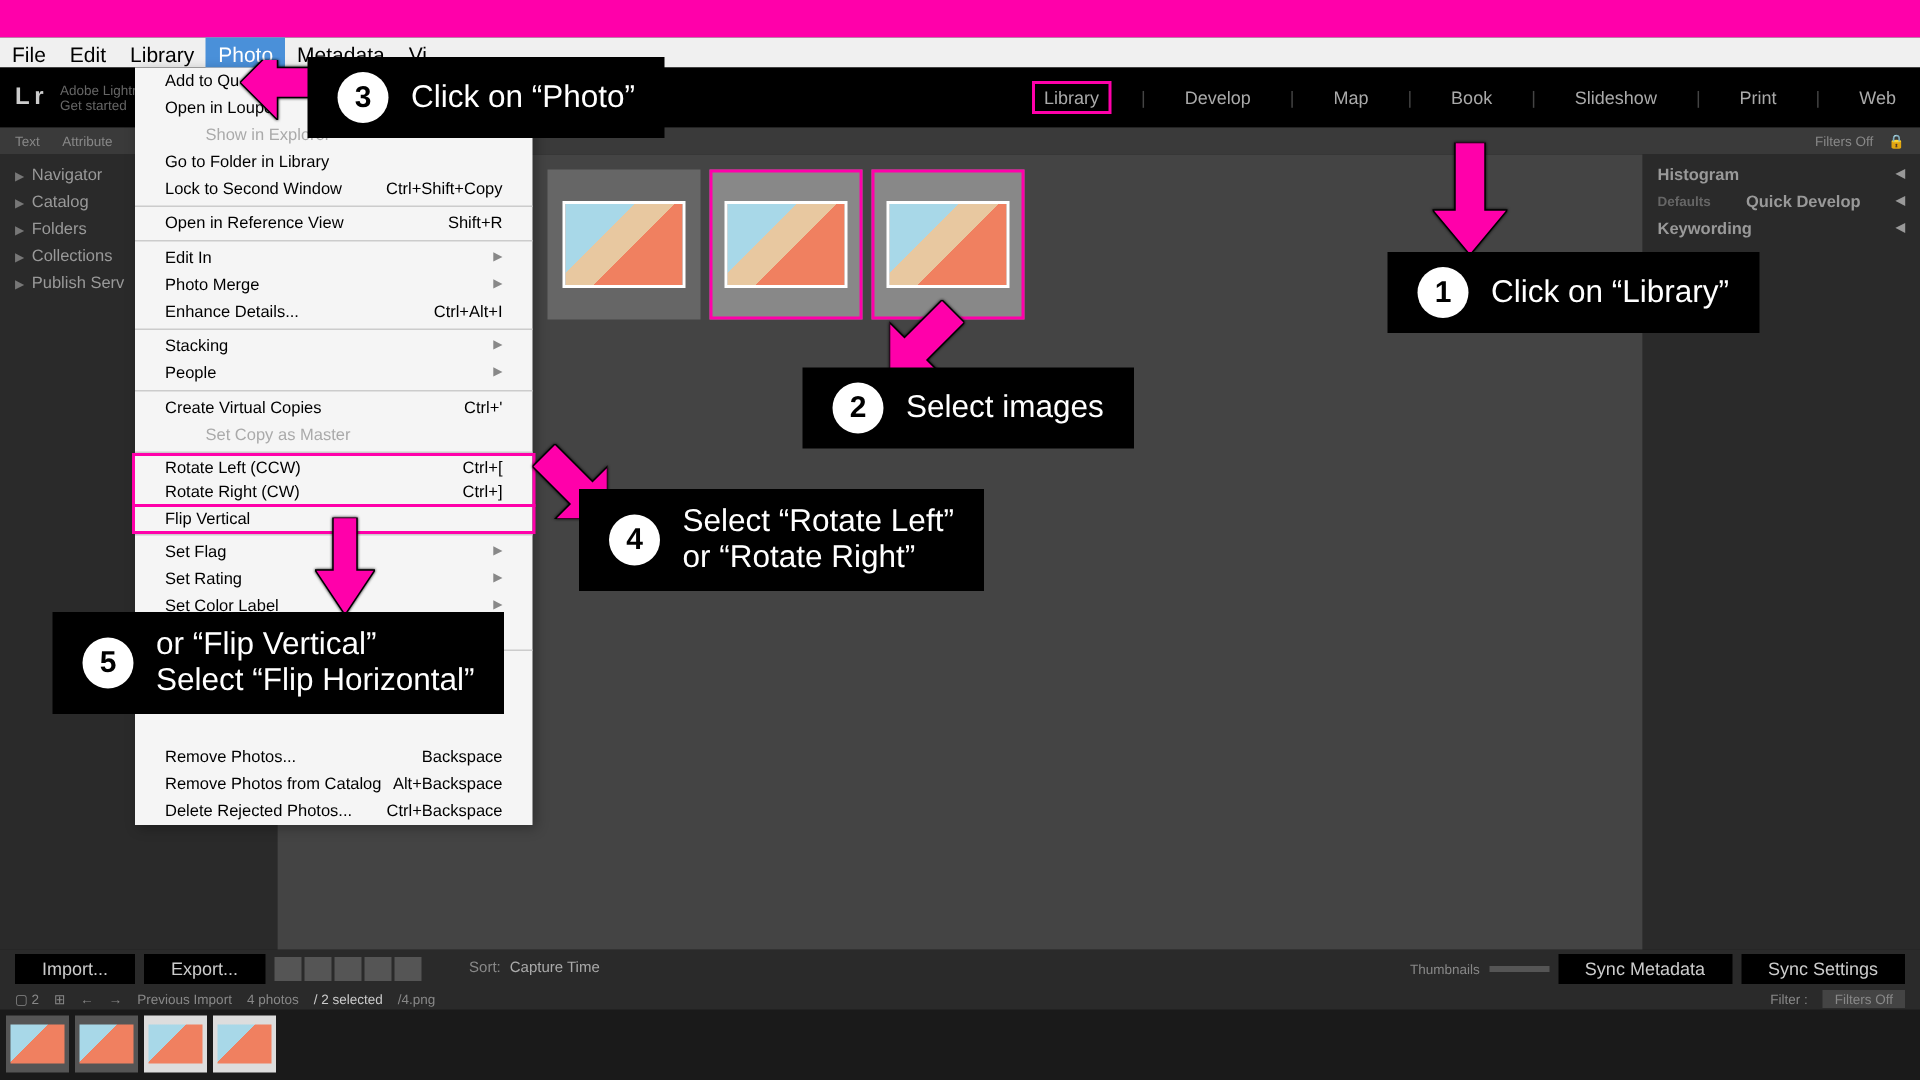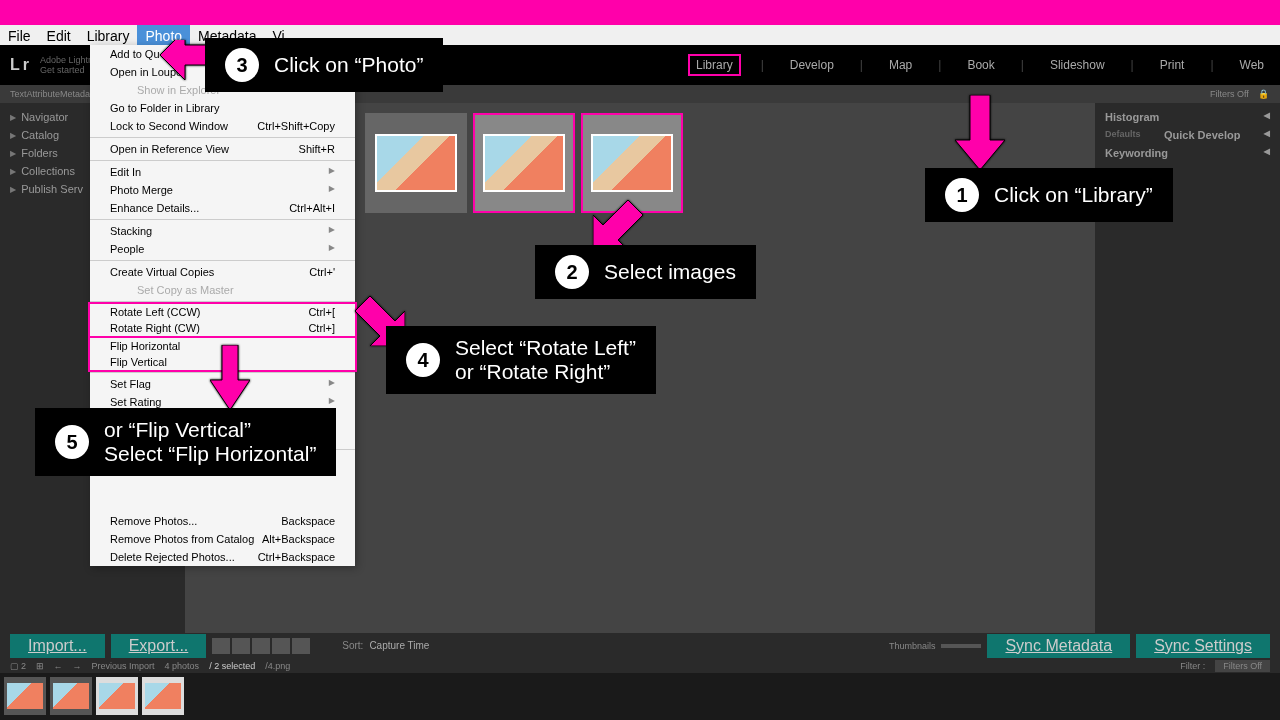--- a/index.html
+++ b/index.html
@@ -9,35 +9,35 @@
 .menubar span { padding: 3px 8px; cursor: default; }
 .menubar .active { background: #4a90d9; color: #fff; }
 .titlebar { background: #000; height: 40px; display: flex; align-items: center; padding: 0 10px; justify-content: space-between; }
 .logo { color: #ccc; font-size: 16px; font-weight: bold; letter-spacing: 3px; }
 .subtitle { color: #666; font-size: 9px; }
 .modules { display: flex; gap: 14px; font-size: 12px; align-items: center; }
 .modules span { color: #aaa; padding: 2px 6px; }
 .modules .sep { color: #444; }
 .lib-highlight { border: 2px solid #ff00aa; }
 .filterbar { background: #3a3a3a; height: 18px; display: flex; font-size: 9px; color: #888; padding: 0 10px; align-items: center; justify-content: flex-end; gap: 10px; }
-.filterbar .left { margin-right: auto; display: flex; }
+.filterbar .left { margin-right: auto; display: flex; gap: 15px; }
 .body { display: flex; height: calc(100% - 135px); }
 .leftpanel { width: 185px; background: #2a2a2a; padding: 5px 10px; font-size: 11px; color: #999; }
 .panel-item { display: flex; align-items: center; padding: 3px 0; gap: 5px; }
 .tri { font-size: 8px; color: #777; }
 .grid { flex: 1; background: #444; position: relative; }
 .thumbs { display: flex; gap: 6px; padding: 10px; }
 .thumb { width: 102px; height: 100px; background: #666; border: 2px solid transparent; padding: 8px; display: flex; align-items: center; justify-content: center; }
 .thumb.sel { border-color: #ff00aa; background: #888; }
 .photo { width: 82px; height: 58px; background: linear-gradient(135deg, #a8d8e8 35%, #e8c8a0 35%, #e8c8a0 55%, #f08060 55%); border: 2px solid #fff; }
 .rightpanel { width: 185px; background: #2a2a2a; padding: 5px 10px; font-size: 11px; color: #999; font-weight: bold; }
 .rp-item { display: flex; justify-content: space-between; padding: 3px 0; }
 .rp-item .tri2 { font-size: 8px; }
 .bottombar { background: #2a2a2a; height: 25px; display: flex; align-items: center; padding: 0 10px; gap: 6px; font-size: 10px; }
-.btn { background: #0f766e; color: #ccc; padding: 3px 18px; font-size: 16px; text-decoration: underline; }
+.btn { background: #000000; color: #ccc; padding: 3px 18px; font-size: 12px; }
 .iconrow { display: flex; gap: 2px; }
 .ibox { width: 18px; height: 16px; background: #555; }
 .filmstrip { background: #1a1a1a; height: 70px; }
 .fs-info { background: #2a2a2a; height: 15px; font-size: 9px; color: #888; padding: 2px 10px; display: flex; gap: 10px; align-items: center; }
 .fs-thumbs { display: flex; gap: 4px; padding: 4px; }
 .fs-thumb { width: 42px; height: 38px; background: #555; display: flex; align-items: center; justify-content: center; }
 .fs-thumb.sel { background: #ddd; }
 .fs-photo { width: 36px; height: 26px; background: linear-gradient(135deg, #a8d8e8 40%, #f08060 40%); }
 .dropdown { position: absolute; top: 45px; left: 90px; width: 265px; background: #f5f5f5; box-shadow: 2px 2px 8px rgba(0,0,0,0.3); font-size: 11px; z-index: 10; }
 .dd-item { padding: 3px 20px; display: flex; justify-content: space-between; cursor: default; }
@@ -264,23 +264,20 @@
         <span>Rotate Left (CCW)</span>
         <span>Ctrl+[</span>
       </div>
     <div class="dd-item">
         <span>Rotate Right (CW)</span>
         <span>Ctrl+]</span>
       </div>
   </div>
   <div class="dd-hl">
     <div class="dd-item">
-        <span>Flip Horizontal</span>
-      </div>
-    <div class="dd-item">
         <span>Flip Vertical</span>
       </div>
   </div>
   <div class="dd-sep"></div>
   <div class="dd-item">
       <span>Set Flag</span>
       <span class="sub">▶</span>
     </div>
   <div class="dd-item">
       <span>Set Rating</span>

